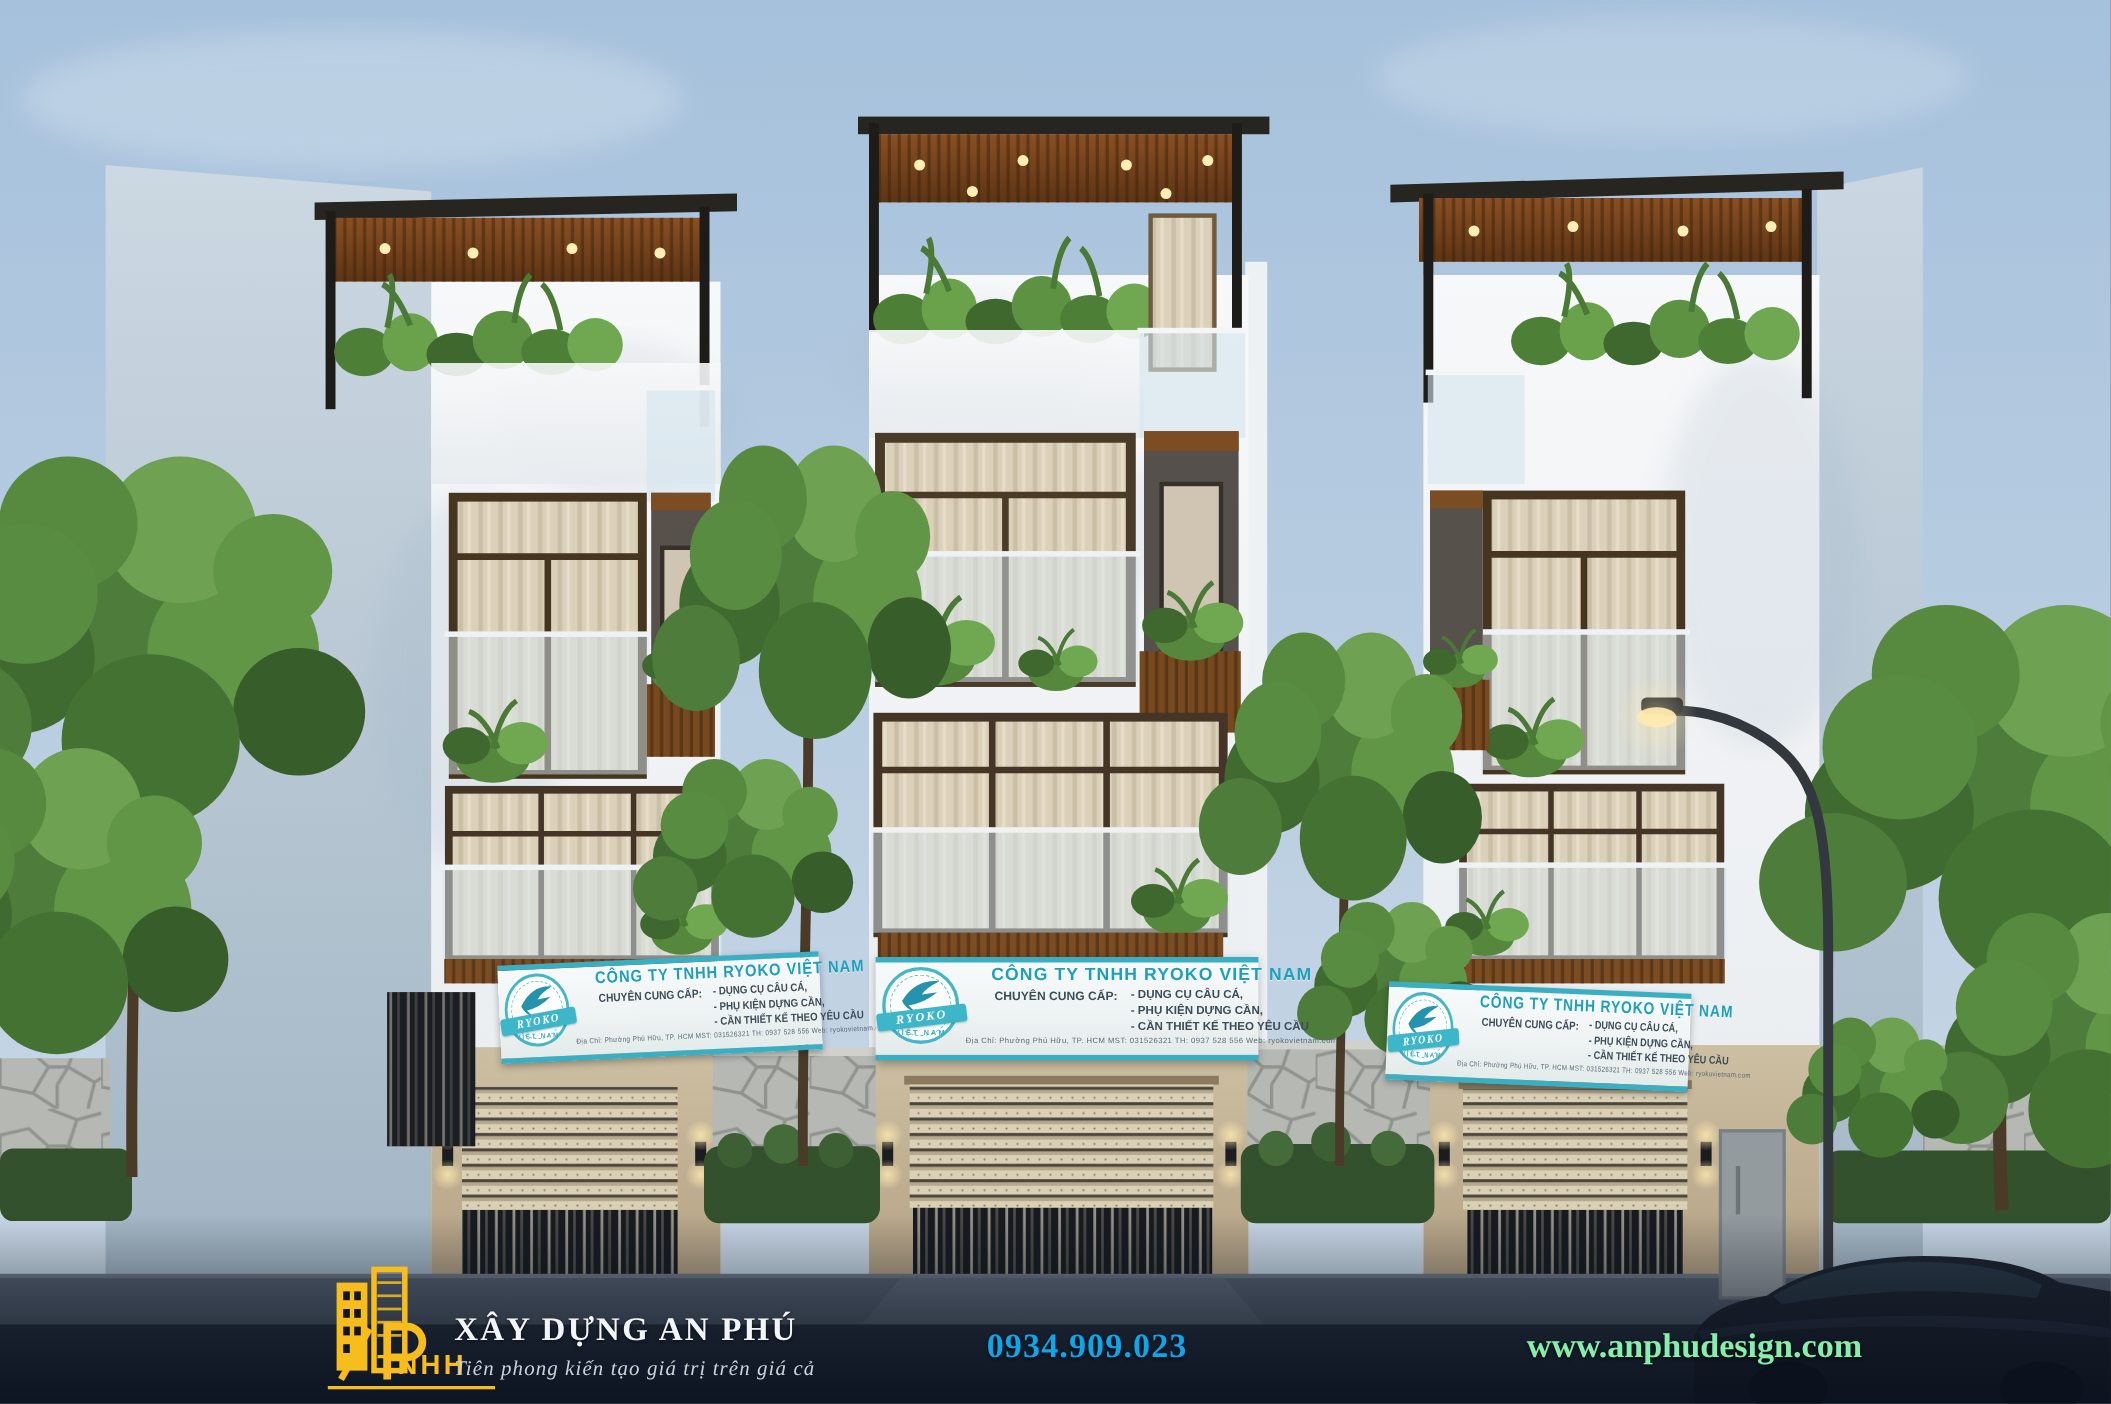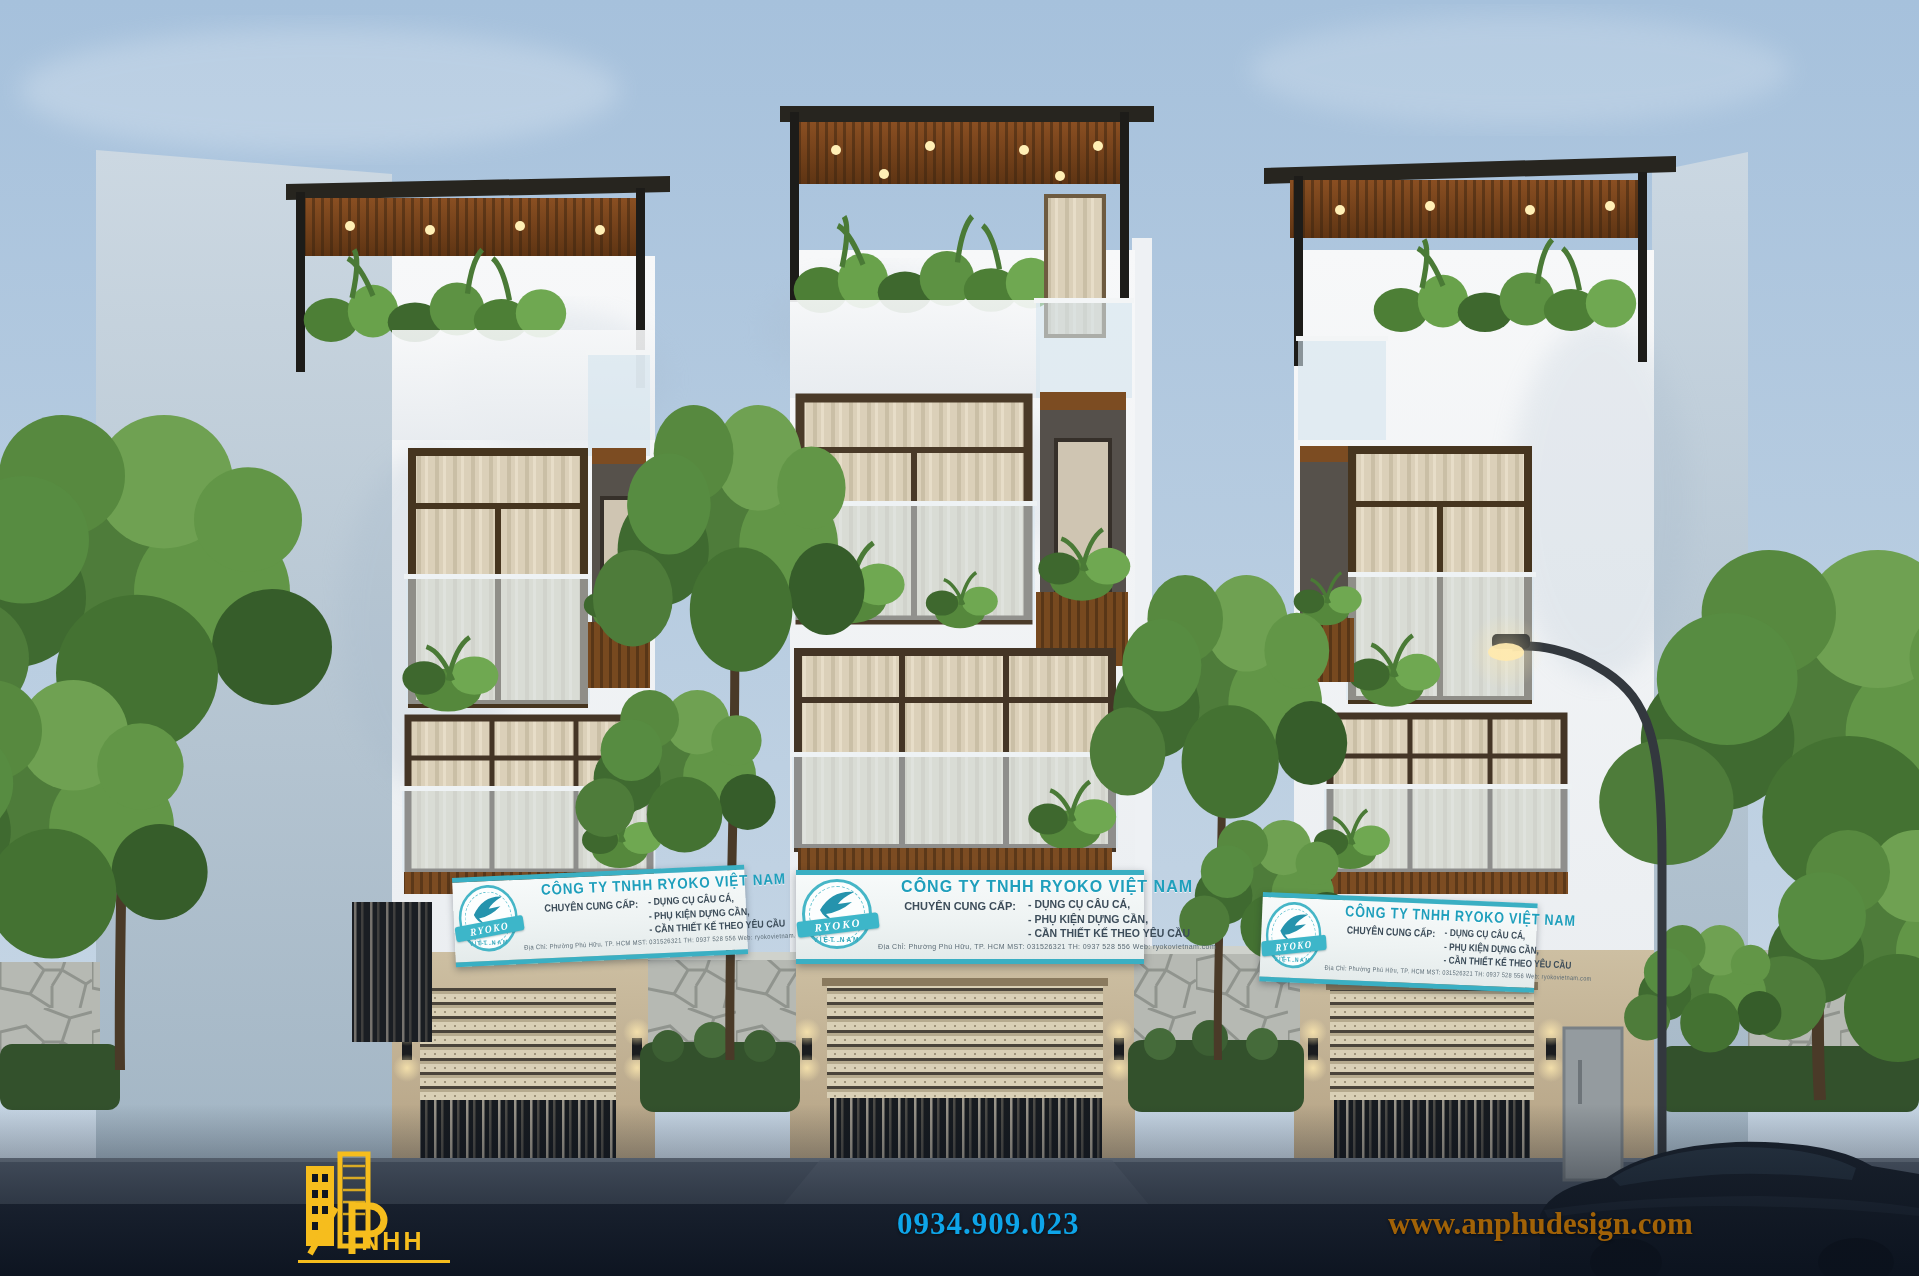--- a/index.html
+++ b/index.html
@@ -42,21 +42,21 @@
     color:#f6bd1d;letter-spacing:3px;}
   .logo-underline{position:absolute;left:2px;top:110px;width:152px;height:3px;background:#f6bd1d;}
   .company-block{position:absolute;left:413px;top:1192px;color:#f2f5f7;}
   .company-name{font:bold 30px "Liberation Serif",serif;letter-spacing:2px;
     text-shadow:0 1px 3px rgba(0,0,0,.6);}
   .company-tagline{font:italic 19px "Liberation Serif",serif;color:#ccd4db;margin-top:8px;
     letter-spacing:1px;}
   .footer-phone{position:absolute;left:897px;top:1206px;font:bold 31px "Liberation Serif",serif;
     color:#0ea5e9;letter-spacing:1px;text-shadow:0 1px 3px rgba(0,0,0,.6);}
   .footer-web{position:absolute;left:1388px;top:1206px;font:bold 31px "Liberation Serif",serif;
-    color:#a16207;text-shadow:0 1px 3px rgba(0,0,0,.6);}
+    color:#86efac;text-shadow:0 1px 3px rgba(0,0,0,.6);}
 </style>
 </head>
 <body>
 
 <div class="stage">
 
 <svg class="scene" width="1919" height="1276" viewBox="0 0 1919 1276">
 <defs>
   <linearGradient id="sky" x1="0" y1="0" x2="0" y2="1">
     <stop offset="0" stop-color="#a6c1dc"></stop>
@@ -503,17 +503,21 @@
           <line x1="47" y1="52" x2="69" y2="52"></line>
       <line x1="47" y1="64" x2="69" y2="64"></line>
     </g>
     <path d="M14 104 L40 58" stroke="#f6bd1d" stroke-width="6" fill="none"></path>
     <path d="M56 104 L56 52 M56 56 H74 A14 14 0 0 1 74 84 H56" stroke="#f6bd1d" stroke-width="7" fill="none"></path>
   </svg>
   <span class="cons-text">TNHH</span>
   <div class="logo-underline"></div>
 </div>
 
+<div class="company-block">
+  <div class="company-name">XÂY DỰNG AN PHÚ</div>
+  <div class="company-tagline">Tiên phong kiến tạo giá trị trên giá cả</div>
+</div>
 
 <div class="footer-phone">0934.909.023</div>
 <div class="footer-web">www.anphudesign.com</div>
 
 </div>
 
 </body></html>

